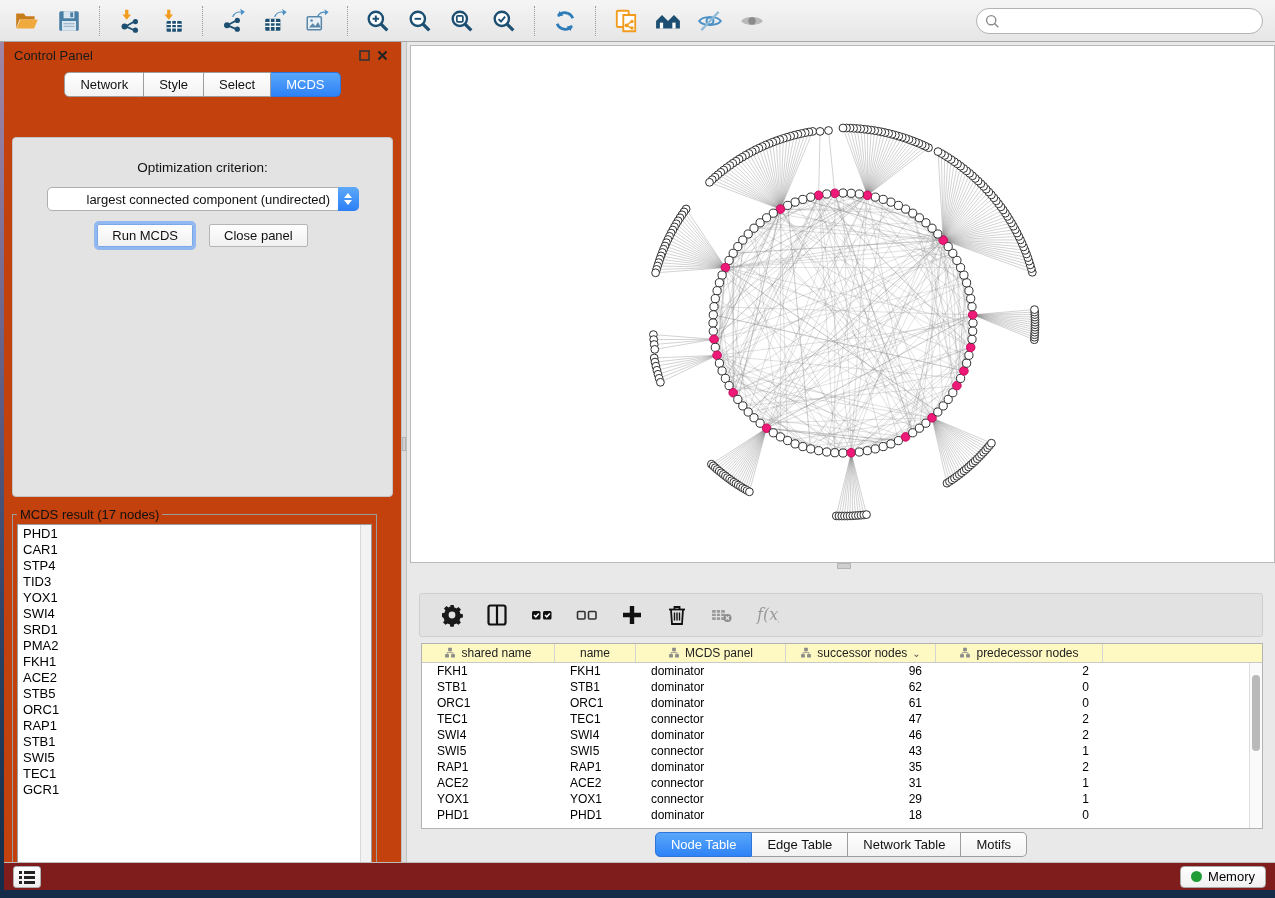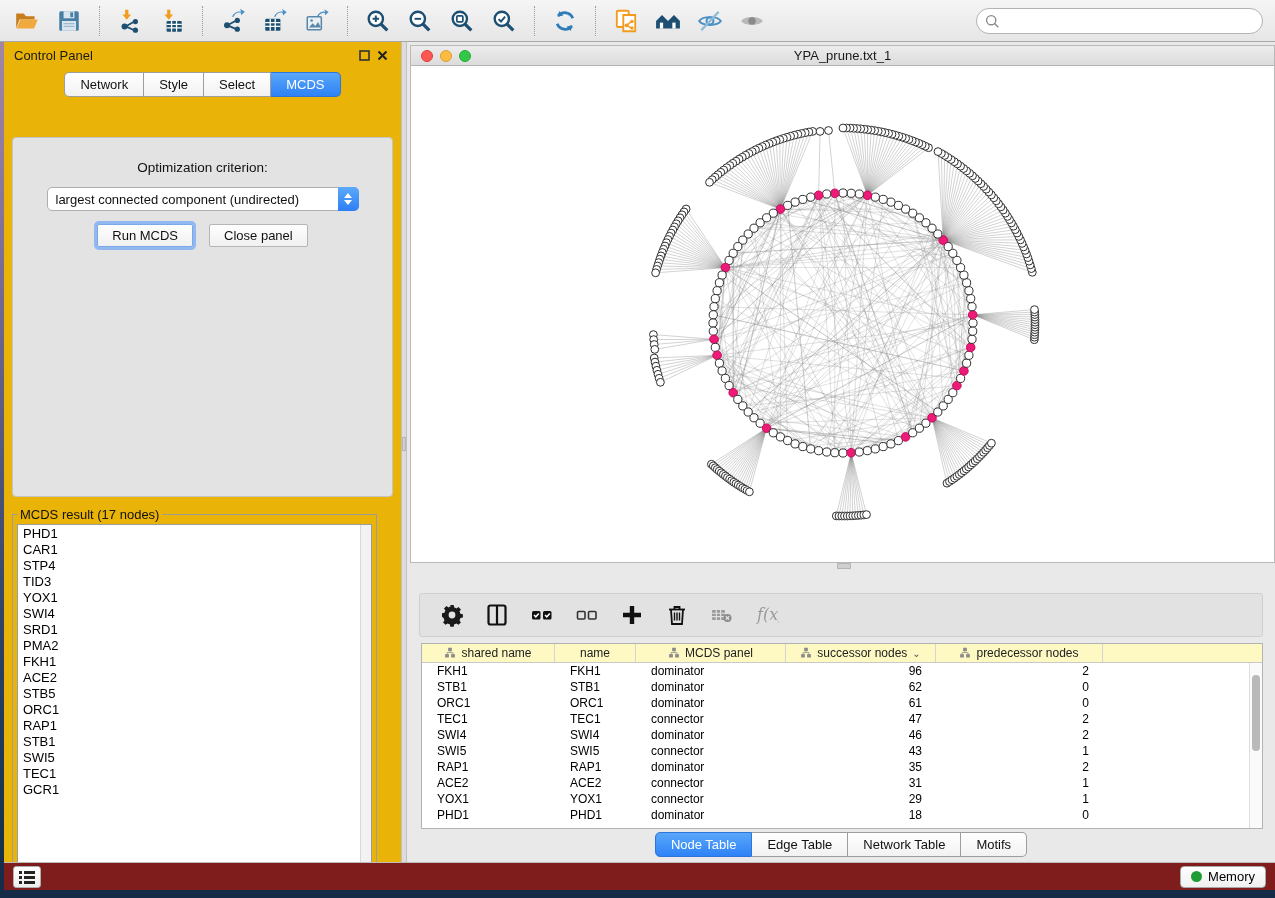--- a/index.html
+++ b/index.html
@@ -18,38 +18,38 @@
   .tb-sep { width:1px; height:30px; border-left:1px dotted #9a9a9a; margin:0 7px; }
   .search-wrap { position:absolute; right:12px; top:8px; width:287px; height:26px;
     background:#fff; border:1px solid #b3b3b3; border-radius:13px;
     display:flex; align-items:center; padding:0 8px; }
   .search-wrap input { border:none; outline:none; flex:1; font-size:13px; background:transparent; }
 
   
   .app-body { position:absolute; left:4px; top:42px; right:0; bottom:36px; background:#e9e9e9; }
 
   
-  .control-panel { position:absolute; left:0; top:0; width:397px; bottom:0; background:#eab308; }
+  .control-panel { position:absolute; left:0; top:0; width:397px; bottom:0; background:#c2410c; }
   .panel-titlebar { height:26px; display:flex; align-items:center; padding:0 10px; }
   .panel-title { font-size:13px; color:#1a1a1a; }
   .panel-titlebar .spacer { flex:1; }
   .mini-icon { width:18px; height:16px; display:flex; align-items:center; justify-content:center; cursor:pointer; }
   .tabs-row { display:flex; justify-content:center; margin-top:4px; position:relative; z-index:2; }
   .seg { display:flex; }
   .seg .tab { font-size:13px; padding:4px 15px; background:linear-gradient(#ffffff,#f2f2f2);
     border:1px solid #9d9d9d; border-left-width:0; color:#111; cursor:pointer; }
   .seg .tab:first-child { border-left-width:1px; border-radius:5px 0 0 5px; }
   .seg .tab:last-child { border-radius:0 5px 5px 0; }
   .seg .tab.active { background:linear-gradient(#59a7f9,#2e82f7); color:#fff; border-color:#2e74d9;text-align:right; }
   .sub-panel { position:absolute; left:8px; right:8px; top:95px; height:360px;
     background:#e3e3e3; border:1px solid #c4c4c4; border-radius:4px; }
   .opt-label { text-align:center; font-size:13.5px; color:#111; margin-top:22px; }
   .select-box { margin:12px auto 0; width:312px; height:24px; background:#fff;
     border:1px solid #aeaeae; border-radius:5px; display:flex; align-items:center; cursor:pointer; }
-  .select-box .val { flex:1; font-size:13px; padding-left:8px; color:#111; white-space:nowrap; }
+  .select-box .val { flex:1; font-size:13px; padding-left:8px; color:#111; white-space:nowrap;margin-left:31px; }
   .stepper { width:21px; height:24px; margin:-1px -1px -1px 0; border-radius:0 5px 5px 0;
     background:linear-gradient(#5da9f9,#2c7ef6); display:flex; flex-direction:column;
     align-items:center; justify-content:center; gap:2px; }
   .stepper i { width:0; height:0; border-left:4px solid transparent; border-right:4px solid transparent; }
   .stepper .up { border-bottom:5px solid #fff; }
   .stepper .dn { border-top:5px solid #fff; }
   .btn-row { display:flex; justify-content:center; gap:16px; margin-top:13px; }
   .mac-btn { font-size:13px; padding:3px 14px; background:linear-gradient(#ffffff,#f0f0f0);
     border:1px solid #b5b5b5; border-radius:2px; color:#111; cursor:pointer; }
   .mac-btn.focused { box-shadow:0 0 0 3px rgba(90,155,250,.6); border-color:#7aa9e8; }
@@ -349,28 +349,20 @@
     </div>
   </div>
 
   <div class="v-divider">
       <div class="v-grip"></div>
     </div>
 
   <div class="right-col">
 
     <div class="net-win">
-      <div class="net-titlebar">
-        <span class="traffic">
-          <span class="light red"></span>
-          <span class="light yellow"></span>
-          <span class="light green"></span>
-        </span>
-        <span class="net-title">YPA_prune.txt_1</span>
-      </div>
       <div class="net-canvas">
         <svg id="graph-svg" width="867" height="498" viewBox="0 0 867 498">
             <g>
               <line x1="369.4" y1="143.1" x2="401.7" y2="65.4" stroke="#777777" stroke-width="0.65" opacity="0.5"></line>
               <line x1="369.4" y1="143.1" x2="397.9" y2="66.0" stroke="#777777" stroke-width="0.65" opacity="0.5"></line>
               <line x1="369.4" y1="143.1" x2="394.2" y2="66.7" stroke="#777777" stroke-width="0.65" opacity="0.5"></line>
               <line x1="369.4" y1="143.1" x2="390.5" y2="67.5" stroke="#777777" stroke-width="0.65" opacity="0.5"></line>
               <line x1="369.4" y1="143.1" x2="386.9" y2="68.3" stroke="#777777" stroke-width="0.65" opacity="0.5"></line>
               <line x1="369.4" y1="143.1" x2="383.2" y2="69.2" stroke="#777777" stroke-width="0.65" opacity="0.5"></line>
               <line x1="369.4" y1="143.1" x2="379.6" y2="70.2" stroke="#777777" stroke-width="0.65" opacity="0.5"></line>

